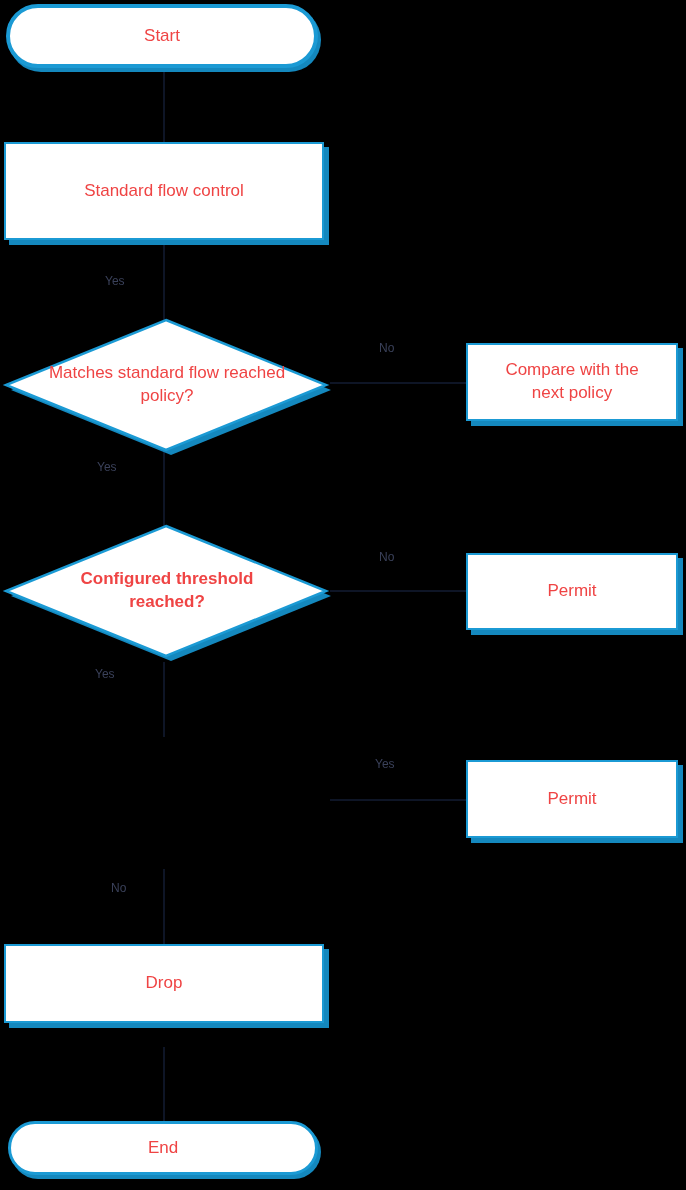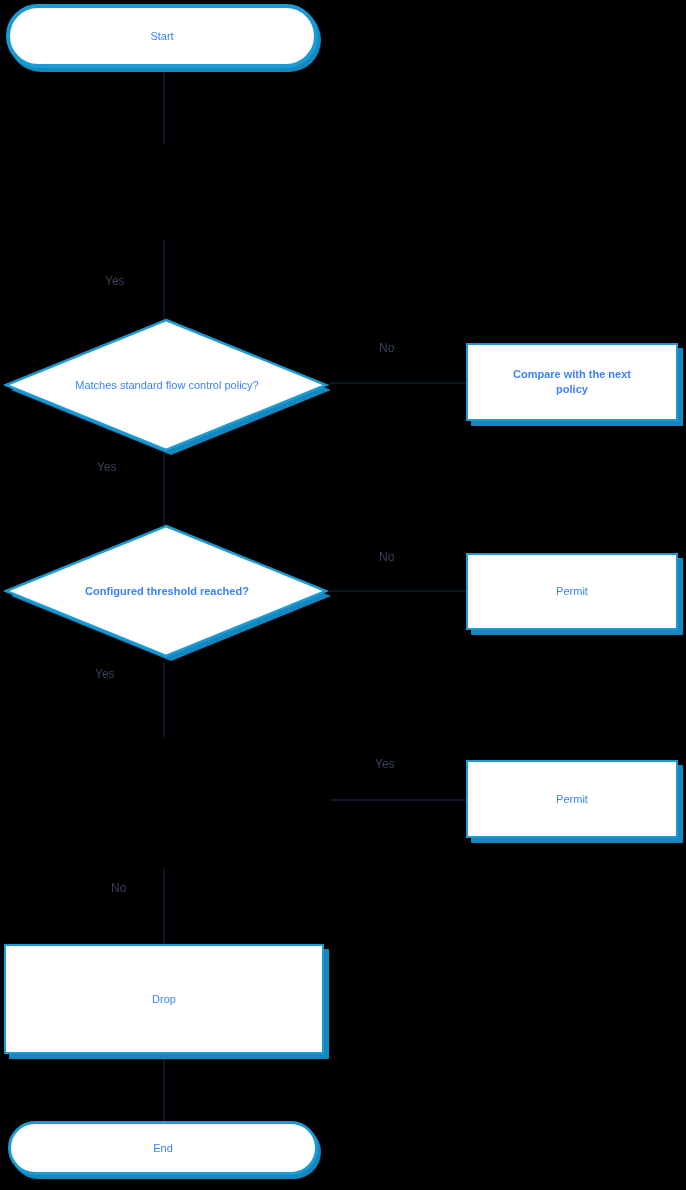--- a/index.html
+++ b/index.html
@@ -2,21 +2,21 @@
 <html><head>
 <meta charset="utf-8">
 <style>
   html,body{margin:0;padding:0;background:#000;}
   .canvas{
     position:relative;width:686px;height:1190px;background:#000;
     font-family:"Liberation Sans",sans-serif;color:#3E4560;overflow:hidden;
   }
   .node-label{
     position:absolute;inset:0;display:flex;align-items:center;justify-content:center;
-    text-align:center;font-size:11px;line-height:1.35;color:#3b82f6;
+    text-align:center;font-size:17px;line-height:1.35;color:#ef4444;
   }
   .terminator{
     position:absolute;background:#fff;border:4px solid #1B9AD4;border-radius:34px;
     box-shadow:3px 4px 0 #1488BE;box-sizing:border-box;
   }
   .process{
     position:absolute;background:#fff;border:2px solid #1B9AD4;
     box-shadow:5px 5px 0 #1488BE;box-sizing:border-box;
   }
   .decision{position:absolute;}
@@ -38,33 +38,36 @@
   <div class="conn" style="left:163px;top:869px;width:2px;height:77px;"></div>
   <div class="conn" style="left:163px;top:1047px;width:2px;height:77px;"></div>
   <div class="conn" style="left:330px;top:382px;width:136px;height:2px;"></div>
   <div class="conn" style="left:330px;top:590px;width:136px;height:2px;"></div>
   <div class="conn" style="left:330px;top:799px;width:136px;height:2px;"></div>
 
   <div class="terminator" style="left:6px;top:4px;width:312px;height:64px;">
     <div class="node-label">Start</div>
   </div>
 
+  <div class="process" style="left:4px;top:142px;width:320px;height:98px;">
+    <div class="node-label">Standard flow control</div>
+  </div>
 
   <div class="edge-label" style="left:105px;top:274px;">Yes</div>
 
   <div class="decision" style="left:2px;top:317px;width:330px;height:136px;">
     <svg viewBox="0 0 330 136" width="330" height="136">
       <polygon points="169,8 329,73 169,138 9,73" fill="#1488BE"></polygon>
       <polygon points="164,3 324,68 164,133 4,68" fill="#FFFFFF" stroke="#1B9AD4" stroke-width="2.5"></polygon>
     </svg>
-    <div class="node-label pad-wide">Matches standard flow control policy?</div>
+    <div class="node-label pad-wide">Matches standard flow reached policy?</div>
   </div>
 
   <div class="edge-label" style="left:379px;top:341px;">No</div>
-  <div class="process" style="left:466px;top:343px;width:212px;height:78px;font-weight:bold;">
+  <div class="process" style="left:466px;top:343px;width:212px;height:78px;">
     <div class="node-label pad-box">Compare with the next policy</div>
   </div>
 
   <div class="edge-label" style="left:97px;top:460px;">Yes</div>
 
   <div class="decision" style="left:2px;top:523px;width:330px;height:136px;font-weight:bold;">
     <svg viewBox="0 0 330 136" width="330" height="136">
       <polygon points="169,8 329,73 169,138 9,73" fill="#1488BE"></polygon>
       <polygon points="164,3 324,68 164,133 4,68" fill="#FFFFFF" stroke="#1B9AD4" stroke-width="2.5"></polygon>
     </svg>
@@ -79,21 +82,21 @@
   <div class="edge-label" style="left:95px;top:667px;">Yes</div>
 
 
   <div class="edge-label" style="left:375px;top:757px;">Yes</div>
   <div class="process" style="left:466px;top:760px;width:212px;height:78px;">
     <div class="node-label">Permit</div>
   </div>
 
   <div class="edge-label" style="left:111px;top:881px;">No</div>
 
-  <div class="process" style="left:4px;top:944px;width:320px;height:110px;">
+  <div class="process" style="left:4px;top:944px;width:320px;height:79px;">
     <div class="node-label">Drop</div>
   </div>
 
   <div class="terminator" style="left:8px;top:1121px;width:310px;height:54px;border-width:3px;">
     <div class="node-label">End</div>
   </div>
 
 </div>
 
 </body></html>

